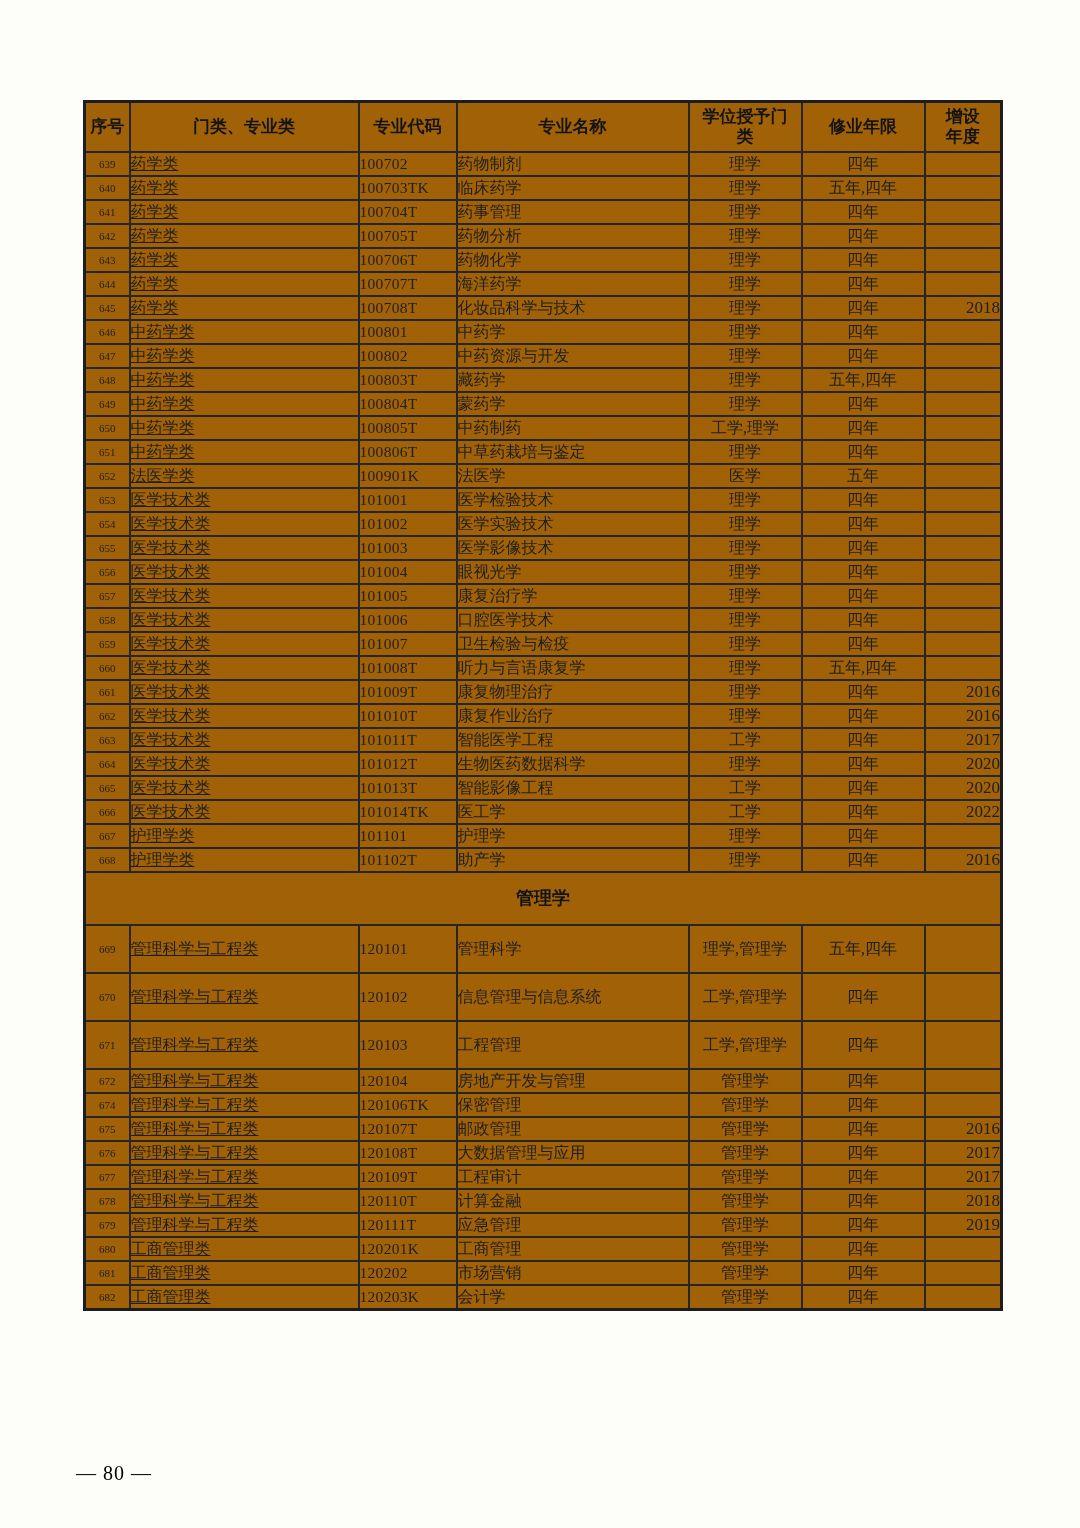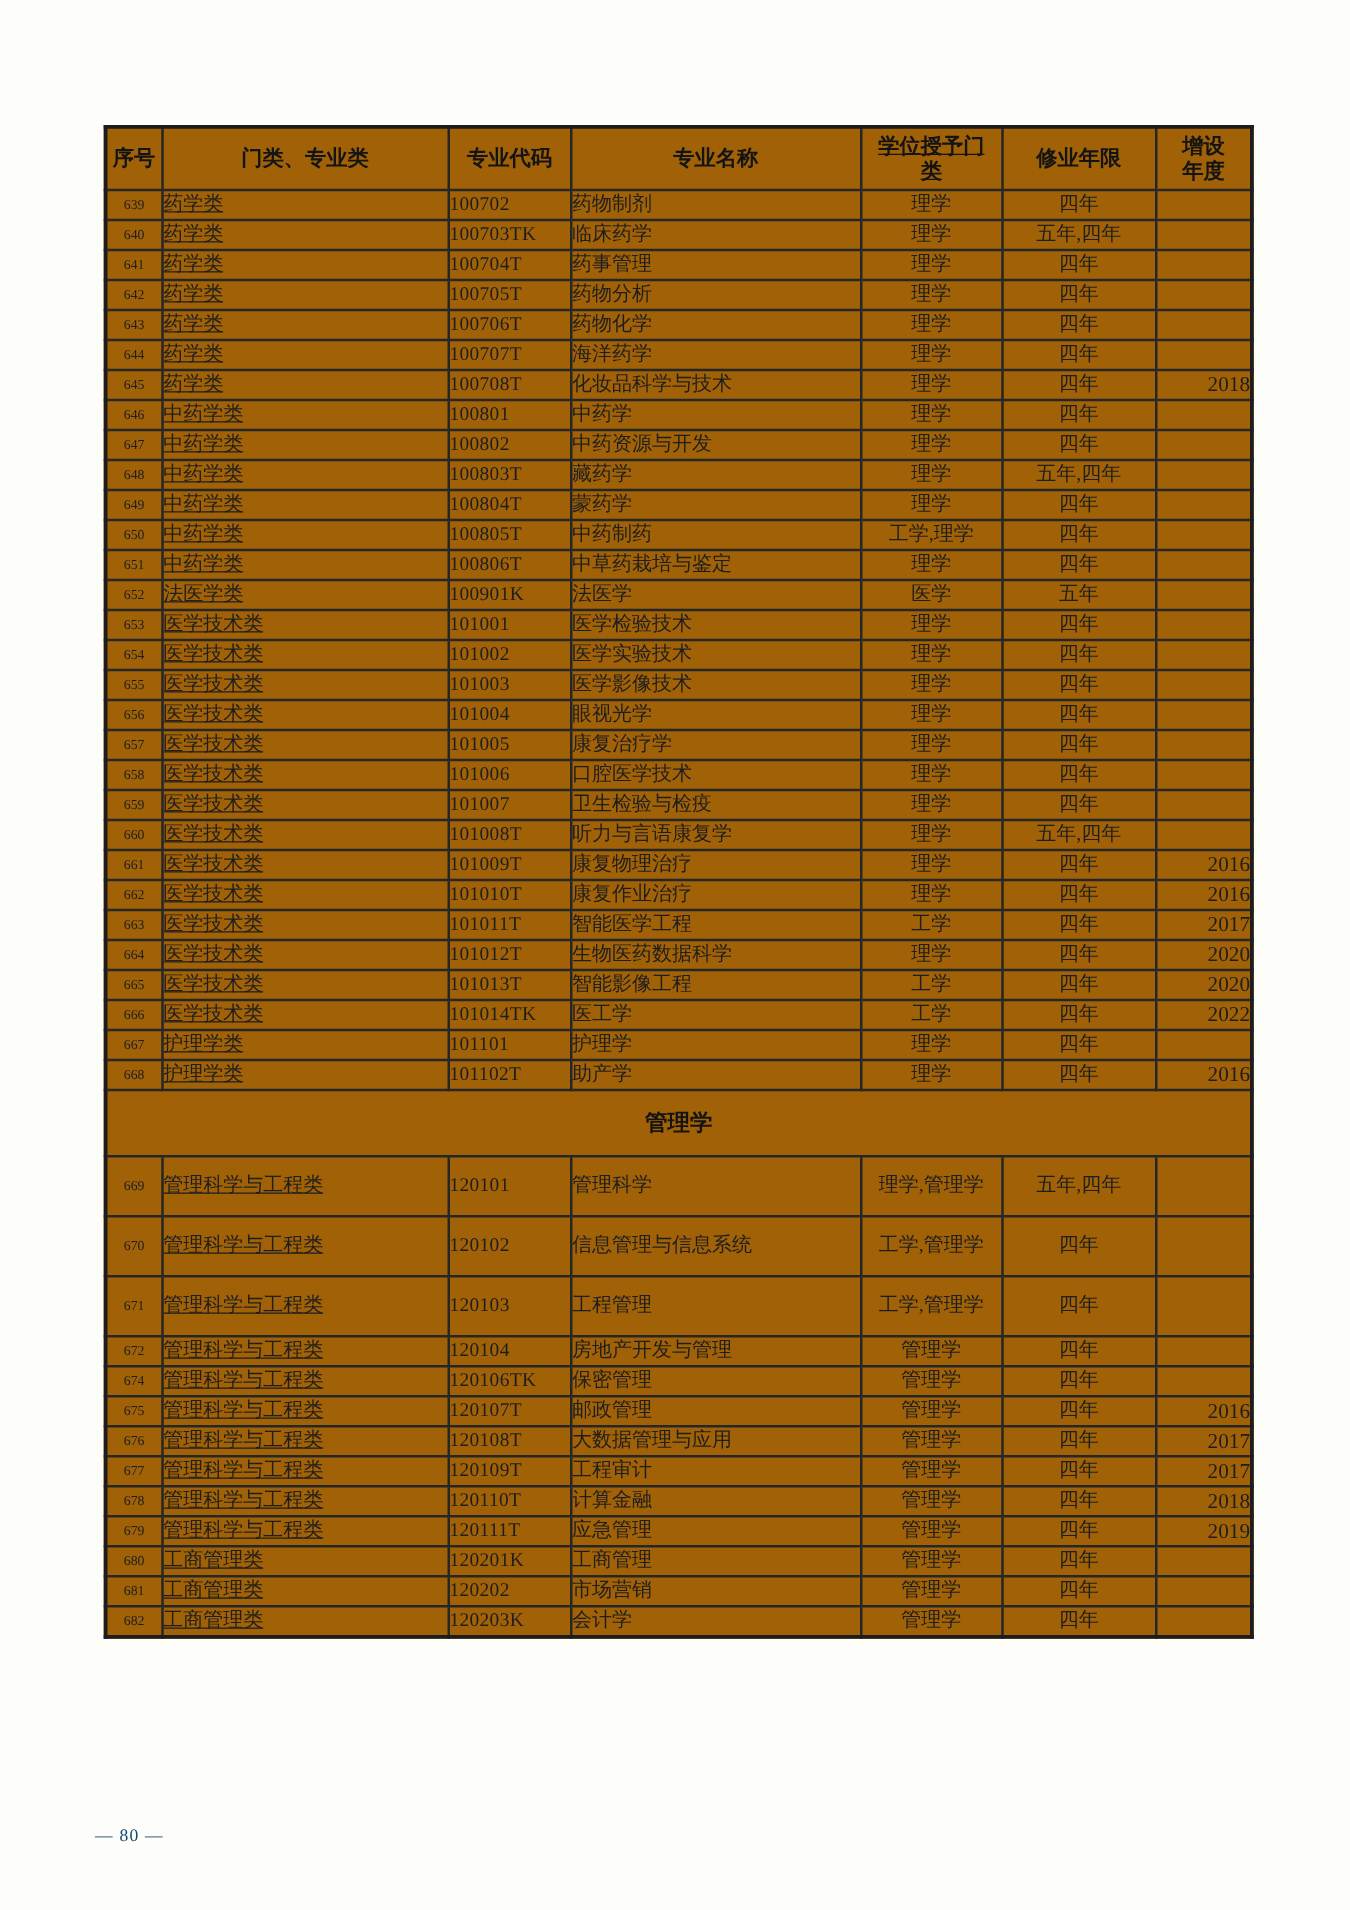--- a/index.html
+++ b/index.html
@@ -32,21 +32,21 @@
   }
   table.majors-table { border: 3px solid #1d1d1d; }
   thead th {
     font-size: 17px;
     font-weight: bold;
     text-align: center;
     height: 50px;
     line-height: 22px;
     color: #141414;
   }
-  thead th:nth-child(5) { padding: 0 8px; text-decoration: underline; }
+  thead th:nth-child(5) { padding: 0 8px; }
   thead th:nth-child(7) { padding: 0 16px; }
   tbody td { font-size: 16px; height: 23.6px; }
   tbody tr.tall td { height: 48px; }
   td.c0 { text-align: center; font-size: 11px; }
   td.c1 { text-align: left; padding-left: 6px; text-decoration: underline; }
   td.c2 { text-align: left; padding-left: 7px; font-size: 15.5px; letter-spacing: 0.3px; margin-left: 21px; }
   td.c3 { text-align: left; padding-left: 8px; }
   td.c4 { text-align: center; padding-left: 4px; padding-right: 4px; }
   td.c5 { text-align: center; }
   td.c6 { text-align: right; font-size: 17px; }
@@ -54,22 +54,22 @@
     height: 53px;
     text-align: center;
     font-weight: bold;
     font-size: 18px;
     color: #141414;
   }
   .page-footer {
     position: absolute;
     left: 76px;
     top: 1462px;
-    font-size: 14px;
-    color: #0c4a6e;
+    font-size: 20px;
+    color: #000000;
     letter-spacing: 1px;
   }
 </style>
 </head>
 <body>
 
 <div class="page">
   <table class="majors-table">
     <colgroup>
       <col style="width:45px">

